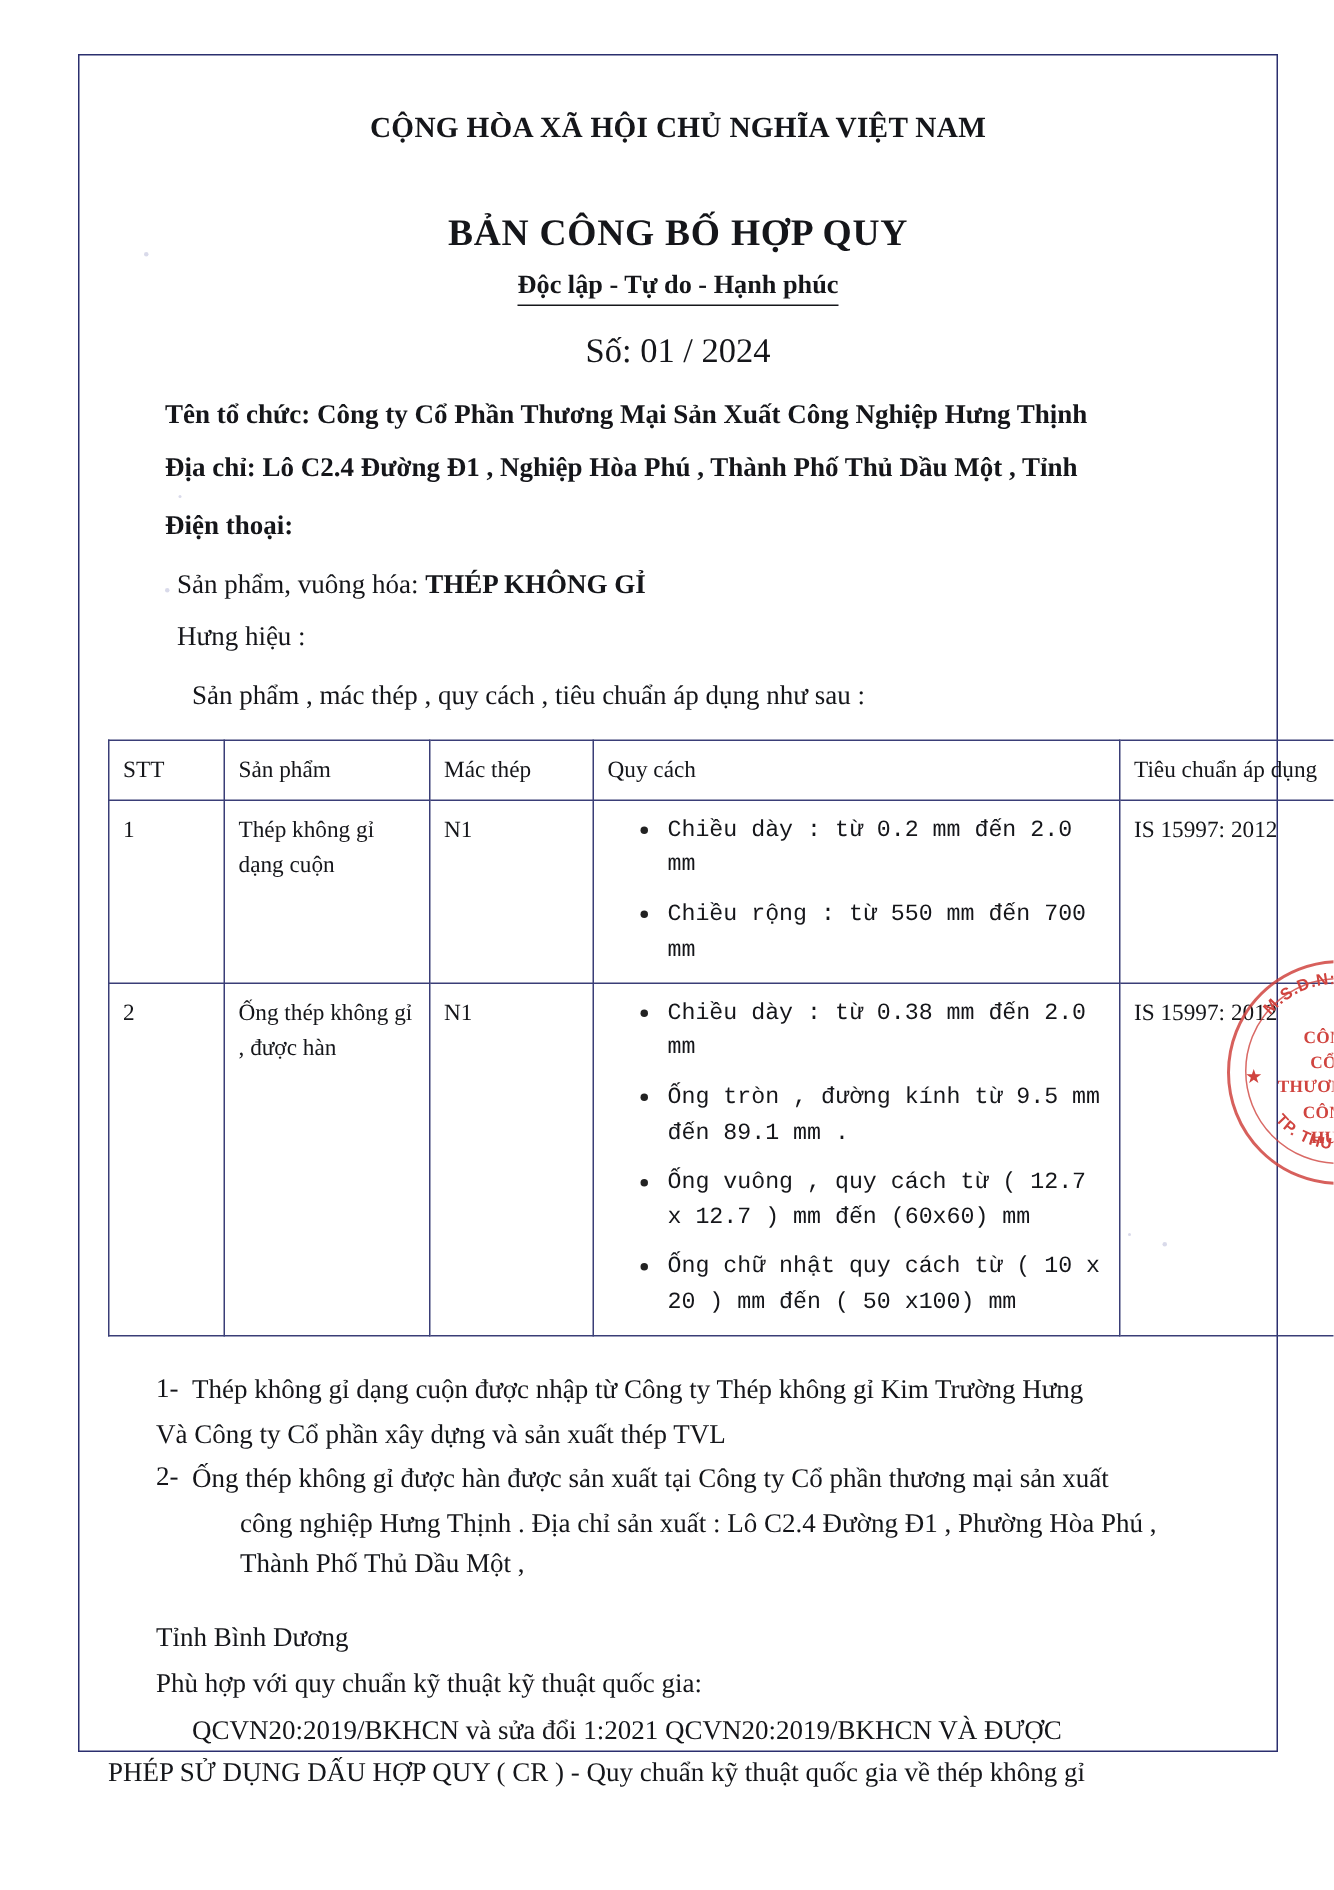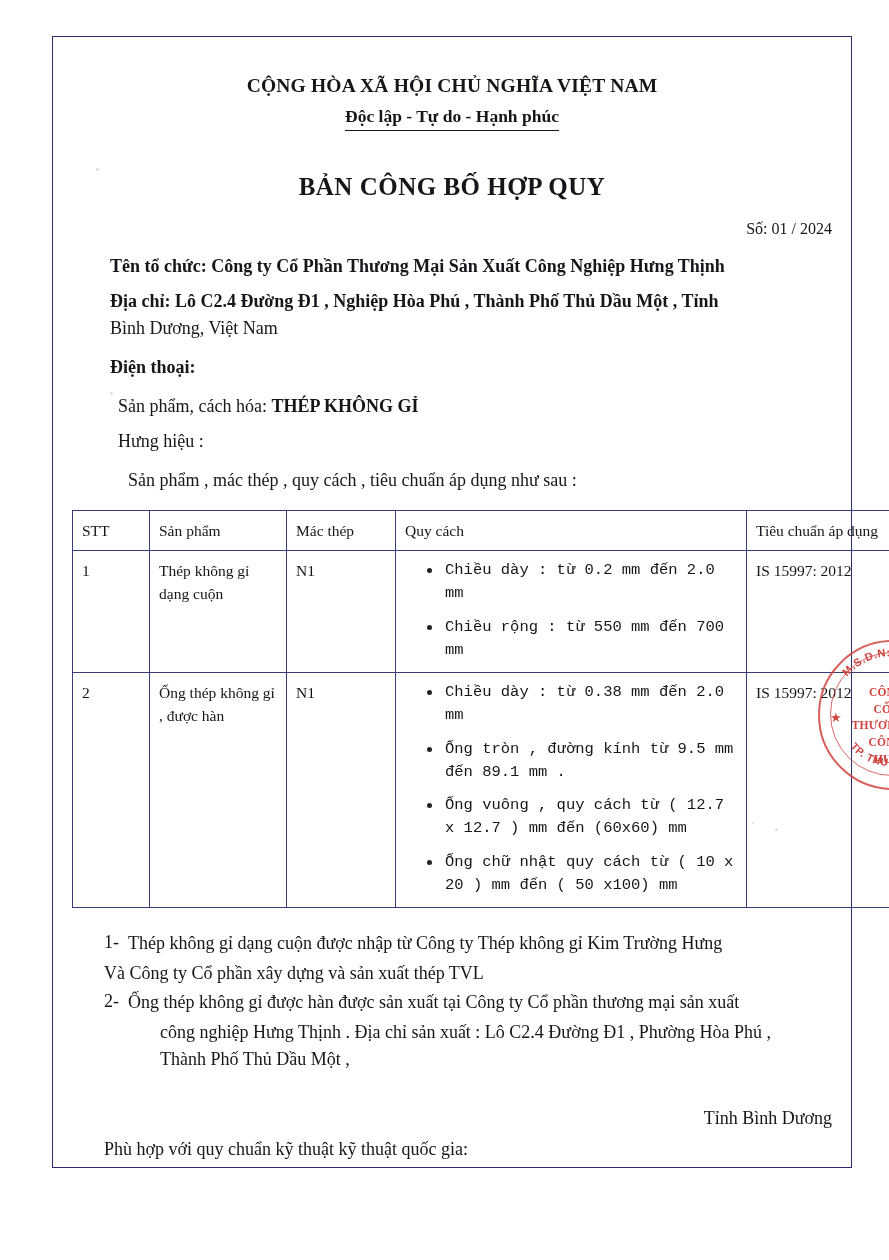--- a/index.html
+++ b/index.html
@@ -61,23 +61,22 @@
     padding-bottom: 1px;
   }
 
   .doc-title {
     font-weight: bold;
     font-size: 25px;
     letter-spacing: 0.5px;
     margin-top: 38px;
   }
   .doc-number {
-    font-size: 16px;
+    font-size: 23px;
     margin-top: 14px;
-    text-align: right;
   }
 
   .para {
     margin-top: 12px;
     font-size: 18px;
     line-height: 1.5;
   }
   .para.indent-1 { padding-left: 38px; font-weight: bold; }
   .para.indent-2 { padding-left: 46px; }
   .para.indent-3 { padding-left: 56px; }
@@ -218,33 +217,32 @@
 
   <div class="speck" style="left:96px; top:168px; width:3px; height:3px;"></div>
   <div class="speck" style="left:119px; top:330px; width:2px; height:2px;"></div>
   <div class="speck" style="left:110px; top:392px; width:3px; height:3px;"></div>
   <div class="speck" style="left:775px; top:828px; width:3px; height:3px;"></div>
   <div class="speck" style="left:752px; top:822px; width:2px; height:2px;"></div>
 
   <div class="doc-body">
 
     <div class="center nation-title">CỘNG HÒA XÃ HỘI CHỦ NGHĨA VIỆT NAM</div>
+    <div class="center doc-title">BẢN CÔNG BỐ HỢP QUY</div>
+
     <div class="center"><span class="nation-sub">Độc lập - Tự do - Hạnh phúc</span></div>
-
-    <div class="center doc-title">BẢN CÔNG BỐ HỢP QUY</div>
     <div class="center doc-number">Số: 01 / 2024</div>
 
     <div class="para indent-1">Tên tổ chức: Công ty Cổ Phần Thương Mại Sản Xuất Công Nghiệp Hưng Thịnh</div>
     <div class="para indent-1" style="margin-top:8px;">Địa chỉ: Lô C2.4 Đường Đ1 , Nghiệp Hòa Phú , Thành Phố Thủ Dầu Một , Tỉnh</div>
-    <div style="padding-left:38px; font-size:18px; line-height:1.5;">Bình Dương, Việt Nam</div>
 
     <div class="para indent-1">Điện thoại:</div>
 
     <div class="para indent-2">
-      <span>Sản phẩm, cách hóa: </span><span class="strong-inline">THÉP KHÔNG GỈ</span>
+      <span>Sản phẩm, vuông hóa: </span><span class="strong-inline">THÉP KHÔNG GỈ</span>
     </div>
 
     <div class="para indent-2" style="margin-top:8px;">Hưng hiệu :</div>
 
     <div class="para indent-3">Sản phẩm , mác thép , quy cách , tiêu chuẩn áp dụng như sau :</div>
 
     <table class="spec">
       <thead>
         <tr>
           <th class="col-stt">STT</th>
@@ -292,23 +290,27 @@
       <div class="note-cont">Và Công ty Cổ phần xây dựng và sản xuất thép TVL</div>
 
       <div class="note-row" style="margin-top:2px;">
         <div class="note-num">2-</div>
         <div class="note-text">Ống thép không gỉ được hàn được sản xuất tại Công ty Cổ phần thương mại sản xuất</div>
       </div>
       <div class="note-cont deep">công nghiệp Hưng Thịnh . Địa chỉ sản xuất : Lô C2.4 Đường Đ1 , Phường Hòa Phú ,</div>
       <div class="note-cont deep">Thành Phố Thủ Dầu Một ,</div>
     </div>
 
-    <div class="closing" style="margin-top:32px;text-align:right;">Tỉnh Bình Dương</div>
+    <div class="closing" style="margin-top:22px;">Tỉnh Bình Dương</div>
     <div class="closing">Phù hợp với quy chuẩn kỹ thuật kỹ thuật quốc gia:</div>
 
+    <div class="closing-block">
+      <div class="l1">QCVN20:2019/BKHCN và sửa đổi 1:2021  QCVN20:2019/BKHCN VÀ ĐƯỢC</div>
+      <div>PHÉP SỬ DỤNG DẤU HỢP QUY ( CR ) -  Quy chuẩn kỹ thuật quốc gia về thép không gỉ</div>
+    </div>
 
   </div>
 
   <div class="seal">
     <div class="seal-outer"></div>
     <div class="seal-inner"></div>
     <svg width="146" height="146" viewBox="0 0 146 146">
       <defs>
         <path id="arcTop" d="M 16 73 A 57 57 0 0 1 130 73" fill="none"></path>
         <path id="arcBot" d="M 20 73 A 53 53 0 0 0 126 73" fill="none"></path>

